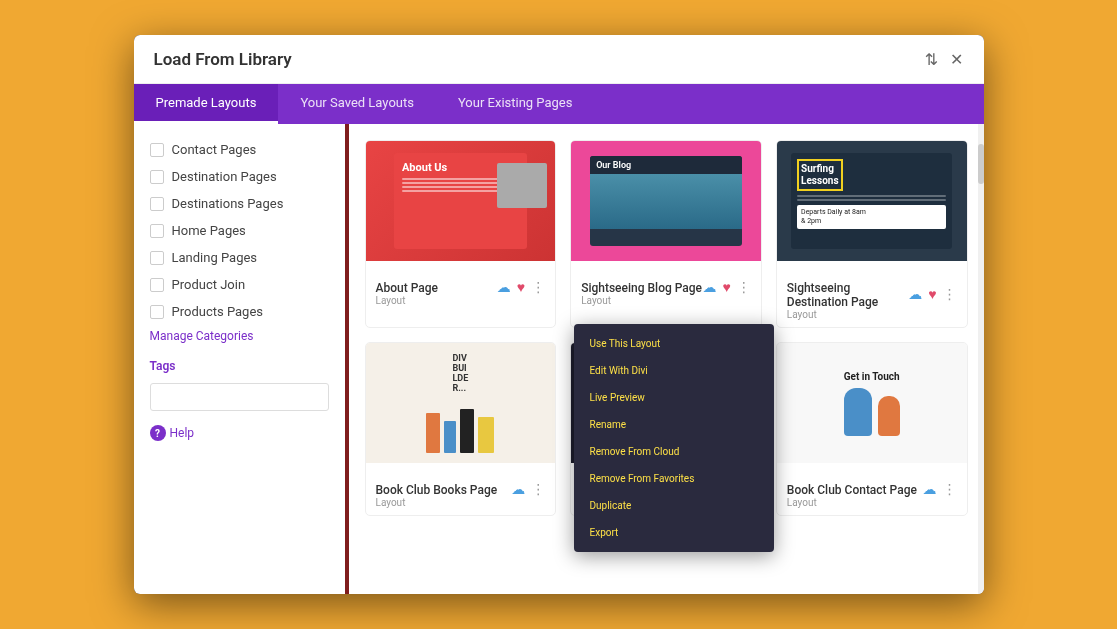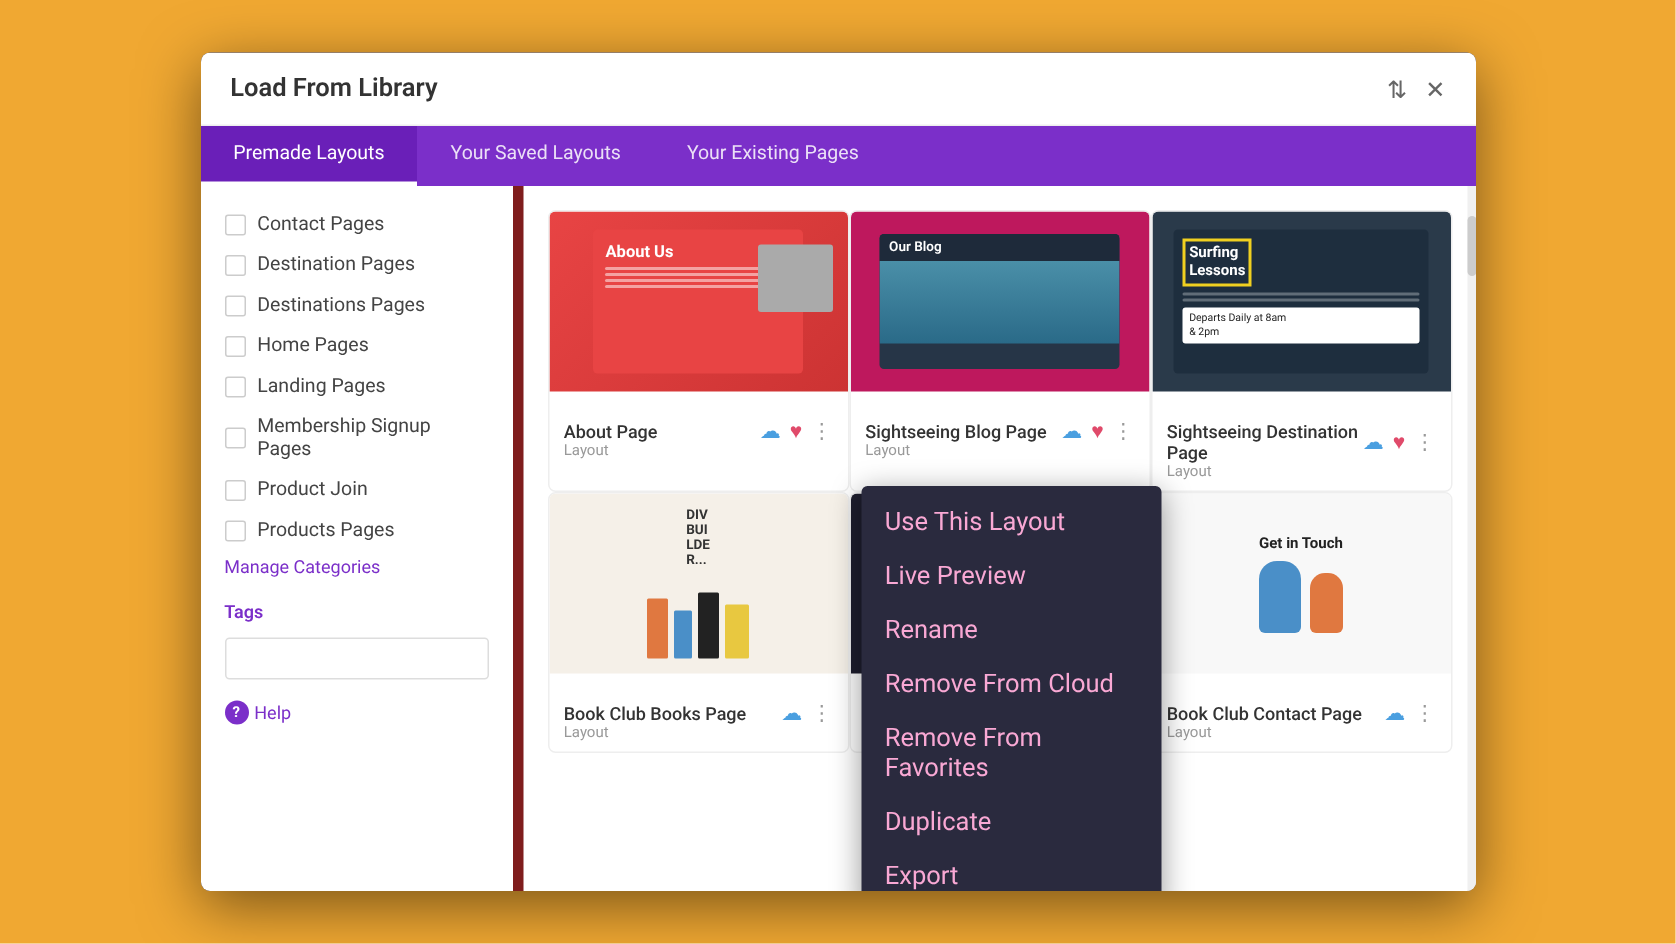--- a/index.html
+++ b/index.html
@@ -61,21 +61,21 @@
       opacity: 1;
       border-bottom: 3px solid #fff;
     }
     .modal-body {
       display: flex;
       background: #fff;
       height: 470px;
     }
     .sidebar {
       width: 215px;
-      border-right: 7px solid #7f1d1d;
+      border-right: 4px solid #7f1d1d;
       padding: 12px 0;
       overflow-y: auto;
       flex-shrink: 0;
       position: relative;
     }
     .sidebar-item {
       display: flex;
       align-items: center;
       gap: 8px;
       padding: 6px 16px;
@@ -144,21 +144,21 @@
     }
     .content-area {
       flex: 1;
       overflow-y: auto;
       padding: 16px;
       position: relative;
     }
     .cards-grid {
       display: grid;
       grid-template-columns: repeat(3, 1fr);
-      gap: 0;
+      gap: 14px;
     }
     .card {
       border: 1px solid #eee;
       border-radius: 5px;
       overflow: hidden;
       cursor: pointer;
       transition: box-shadow 0.2s;
     }
     .card-thumb {
       height: 120px;
@@ -166,21 +166,21 @@
       overflow: hidden;
       display: flex;
       align-items: center;
       justify-content: center;
       position: relative;
     }
     .card-thumb-about {
       background: linear-gradient(135deg, #e84444 0%, #cc3333 100%);
     }
     .card-thumb-blog {
-      background: #be185d;
+      background: #ec4899;
     }
     .card-thumb-surfing {
       background: #2a3a4a;
     }
     .card-thumb-books {
       background: #f5f0e8;
     }
     .card-thumb-join {
       background: #1e1e2e;
     }
@@ -318,22 +318,22 @@
       top: 200px;
       background: #2a2a3e;
       border-radius: 4px;
       padding: 6px 0;
       z-index: 100;
       width: 200px;
       box-shadow: 0 4px 20px rgba(0,0,0,0.4);
     }
     .context-menu-item {
       padding: 8px 16px;
-      color: #f9a8d4;
-      font-size: 17px;
+      color: #fde047;
+      font-size: 10px;
       cursor: pointer;
       display: flex;
       align-items: center;
     }
     .scrollbar-track {
       position: absolute;
       right: 0;
       top: 0;
       bottom: 0;
       width: 6px;
@@ -382,24 +382,20 @@
         <div class="sidebar-checkbox"></div>
         <span>Destinations Pages</span>
       </div>
       <div class="sidebar-item">
         <div class="sidebar-checkbox"></div>
         <span>Home Pages</span>
       </div>
       <div class="sidebar-item">
         <div class="sidebar-checkbox"></div>
         <span>Landing Pages</span>
-      </div>
-      <div class="sidebar-item">
-        <div class="sidebar-checkbox"></div>
-        <span>Membership Signup Pages</span>
       </div>
       <div class="sidebar-item">
         <div class="sidebar-checkbox"></div>
         <span>Product Join</span>
       </div>
       <div class="sidebar-item">
         <div class="sidebar-checkbox"></div>
         <span>Products Pages</span>
       </div>
 
@@ -556,20 +552,21 @@
               <span class="card-action-icon cloud-icon">☁</span>
               <span class="card-action-icon dots-icon">⋮</span>
             </div>
           </div>
         </div>
 
       </div>
 
       <div class="context-menu">
         <div class="context-menu-item">Use This Layout</div>
+        <div class="context-menu-item">Edit With Divi</div>
         <div class="context-menu-item">Live Preview</div>
         <div class="context-menu-item">Rename</div>
         <div class="context-menu-item">Remove From Cloud</div>
         <div class="context-menu-item">Remove From Favorites</div>
         <div class="context-menu-item">Duplicate</div>
         <div class="context-menu-item">Export</div>
 
       </div>
 
       <div class="scrollbar-track">

